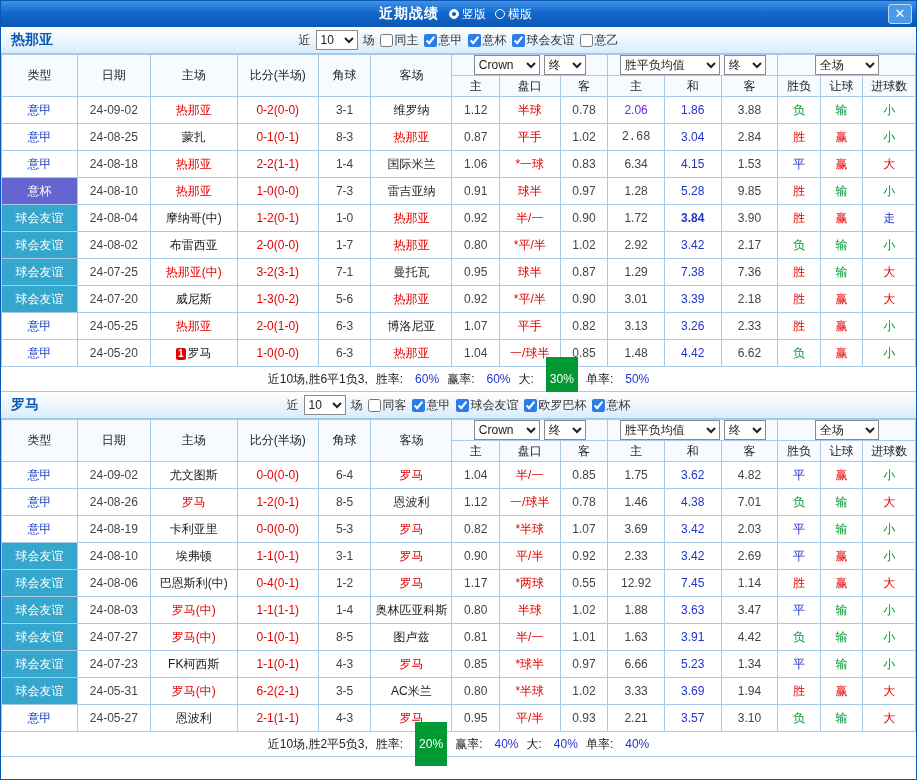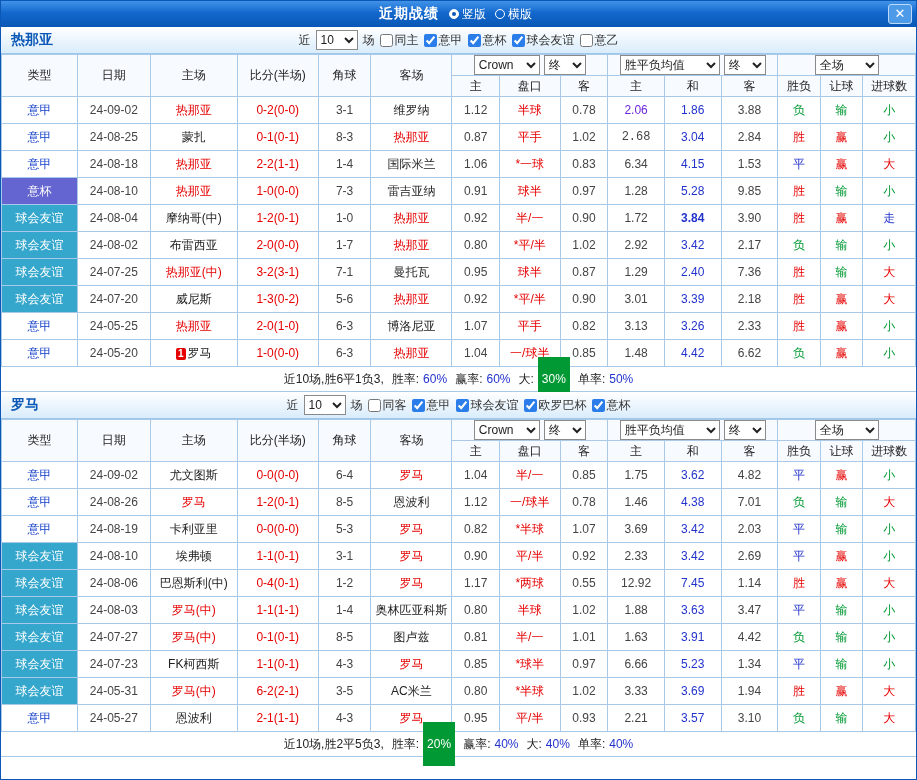--- a/index.html
+++ b/index.html
@@ -28,21 +28,21 @@
   table { border-collapse:collapse; table-layout:fixed; width:100%; }
   th, td { border:1px solid #a9c9e8; text-align:center; font-size:12px; overflow:hidden; white-space:nowrap; padding:0; }
   thead th { background:#f7fbff; font-weight:normal; color:#222; height:21px; }
   tbody td { height:27px; color:#444; background:#fff; }
   .selgrp { display:flex; align-items:center; justify-content:center; gap:4px; }
 
   .badge { display:inline-block; font-size:10px; line-height:12px; padding:0 2px; margin-right:2px; border-radius:2px; font-weight:bold; }
 
   
   .summary { height:25px; display:flex; align-items:center; justify-content:center; font-size:12px; color:#222; gap:8px; border-bottom:1px solid #a9c9e8; background:#fff; }
-  .stat { display:inline-flex; align-items:center; gap:4px; }
+  .stat { display:inline-flex; align-items:center; gap:12px; }
   .stat-val { font-weight:normal; }
   .hl { padding:15px 4px; }
 </style>
 </head>
 <body>
 
 <div class="window">
   <div class="titlebar">
     <span class="title">近期战绩</span>
     <span class="radio-group">
@@ -246,21 +246,21 @@
               <td style="background: rgb(53, 167, 205); color: rgb(255, 255, 255);">球会友谊</td>
               <td style="color: rgb(68, 68, 68);">24-07-25</td>
               <td><span style="color: rgb(230, 0, 0);">热那亚(中)</span></td>
               <td style="color: rgb(230, 0, 0);">3-2(3-1)</td>
               <td style="color: rgb(68, 68, 68);">7-1</td>
               <td><span style="color: rgb(34, 34, 34);">曼托瓦</span></td>
               <td style="color: rgb(68, 68, 68);">0.95</td>
               <td style="color: rgb(230, 0, 0);">球半</td>
               <td style="color: rgb(68, 68, 68);">0.87</td>
               <td style="color: rgb(68, 68, 68);">1.29</td>
-              <td style="color: rgb(34, 51, 204);">2.40</td>
+              <td style="color: rgb(34, 51, 204);">7.38</td>
               <td style="color: rgb(68, 68, 68);">7.36</td>
               <td style="color: rgb(230, 0, 0);">胜</td>
               <td style="color: rgb(0, 153, 51);">输</td>
               <td style="color: rgb(230, 0, 0);">大</td>
             </tr>
             <tr>
               <td style="background: rgb(53, 167, 205); color: rgb(255, 255, 255);">球会友谊</td>
               <td style="color: rgb(68, 68, 68);">24-07-20</td>
               <td><span style="color: rgb(34, 34, 34);">威尼斯</span></td>
               <td style="color: rgb(230, 0, 0);">1-3(0-2)</td>

